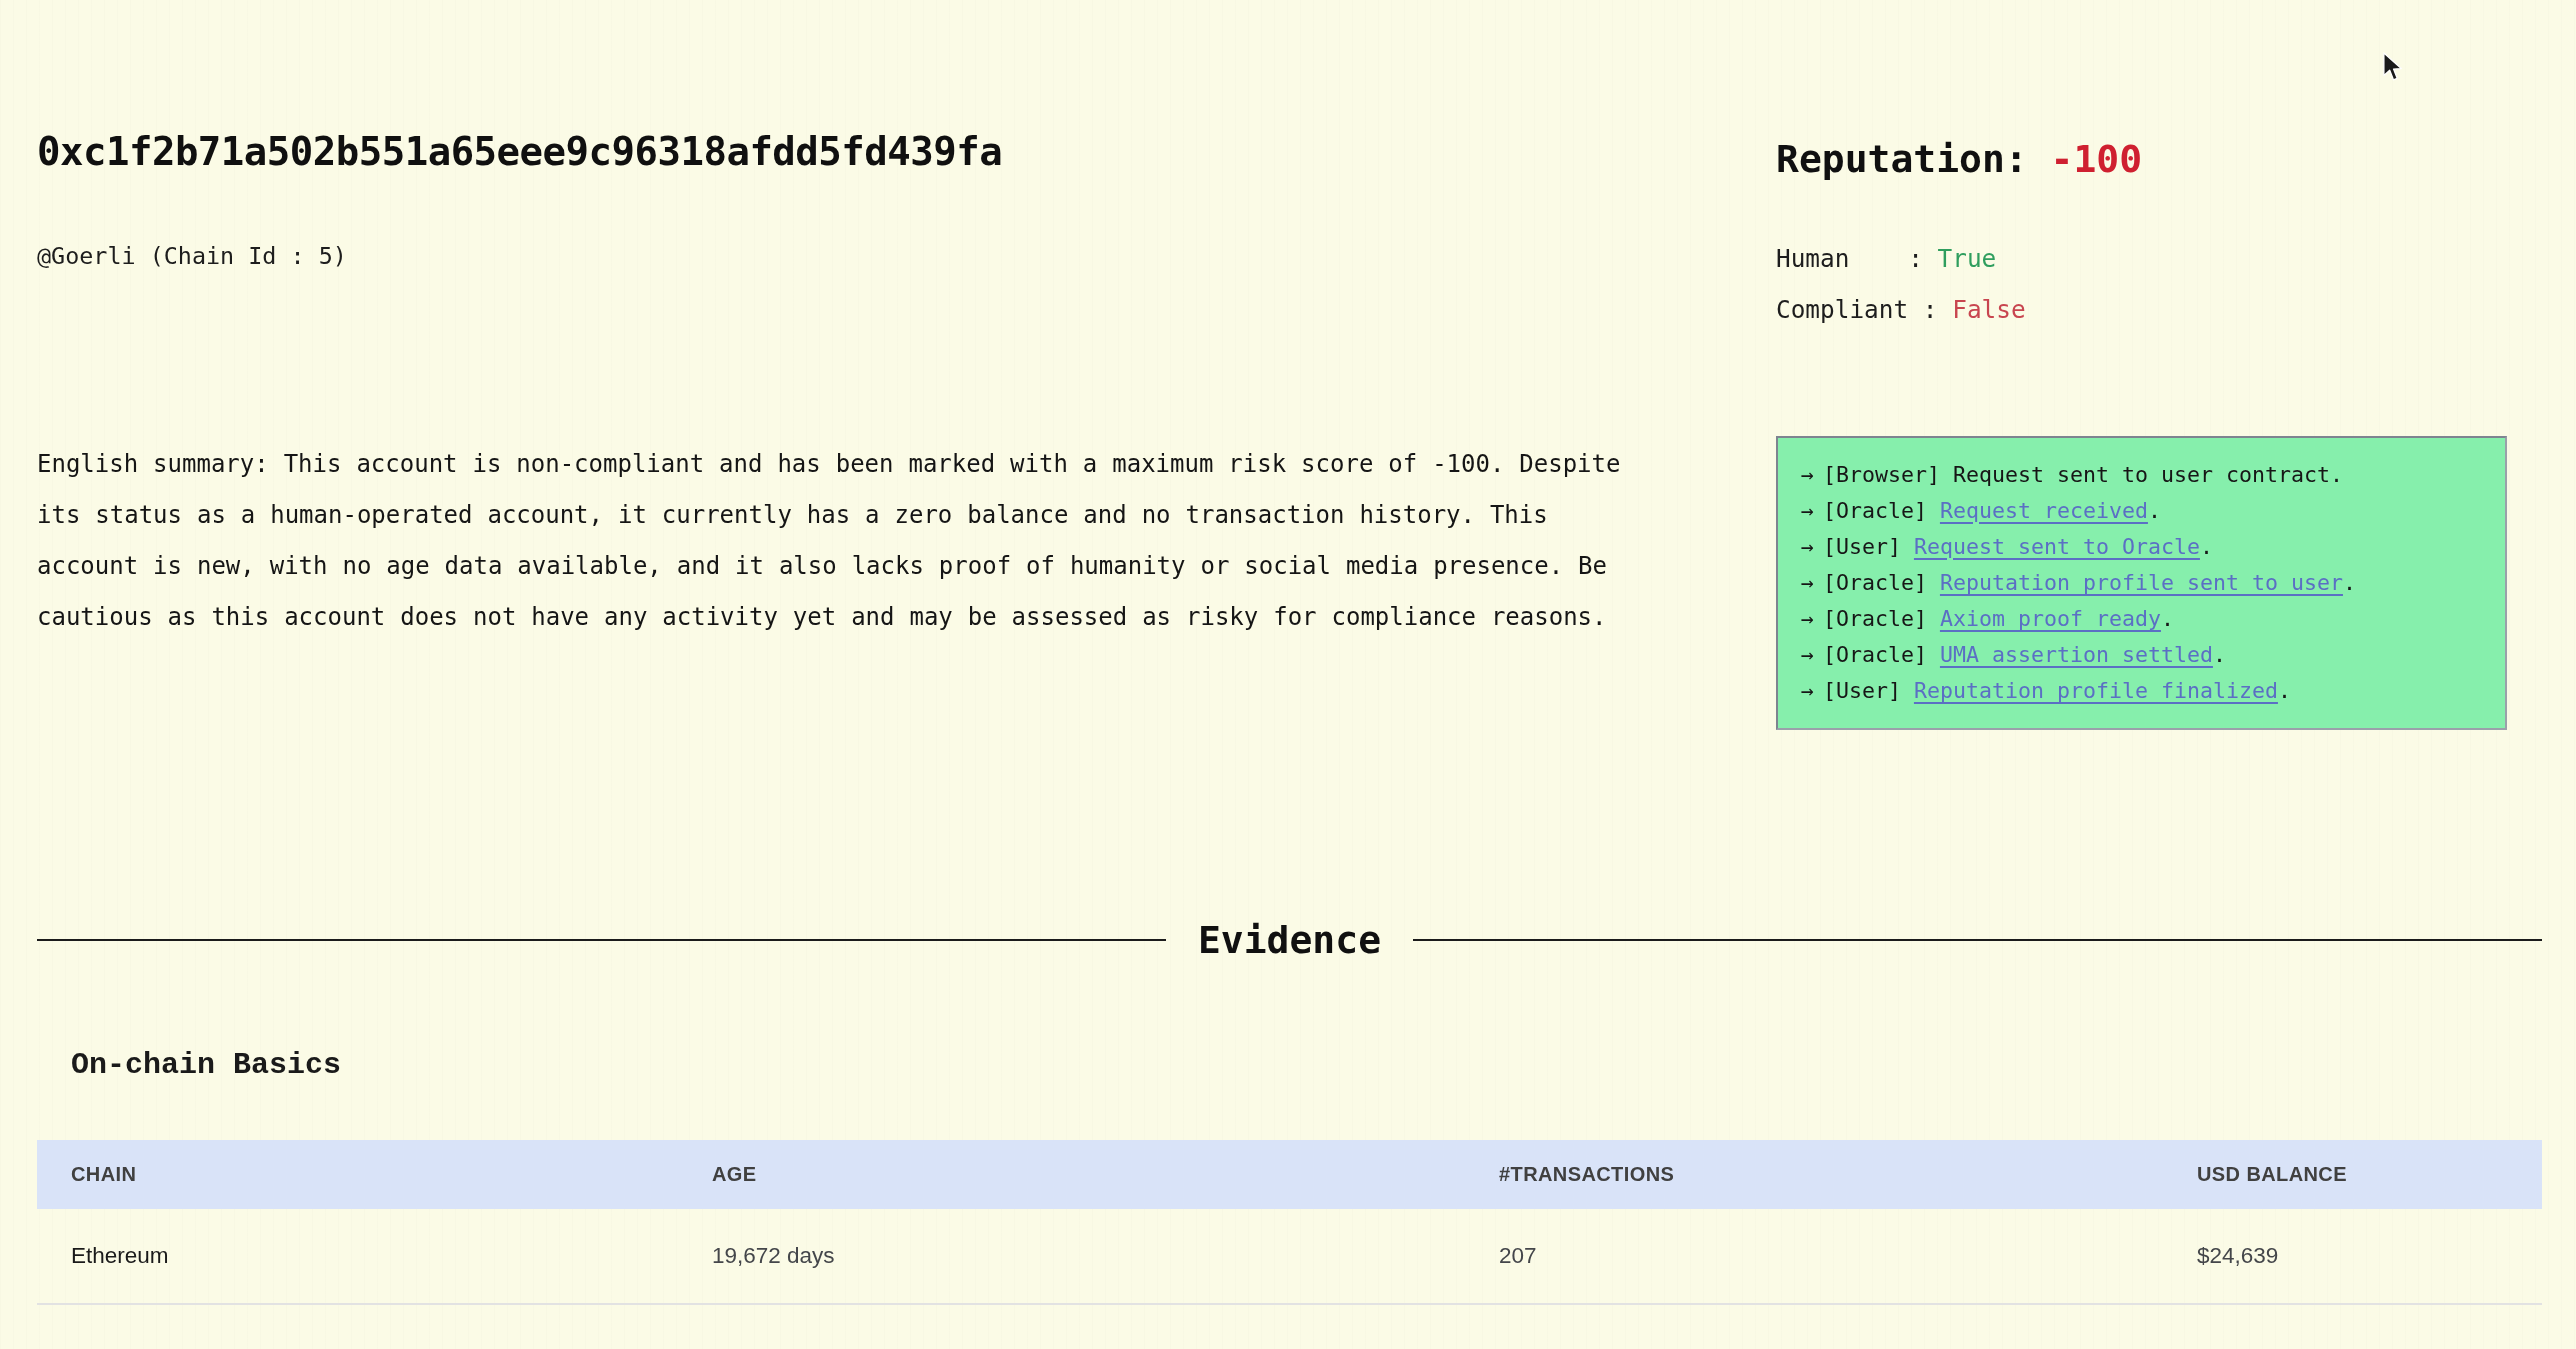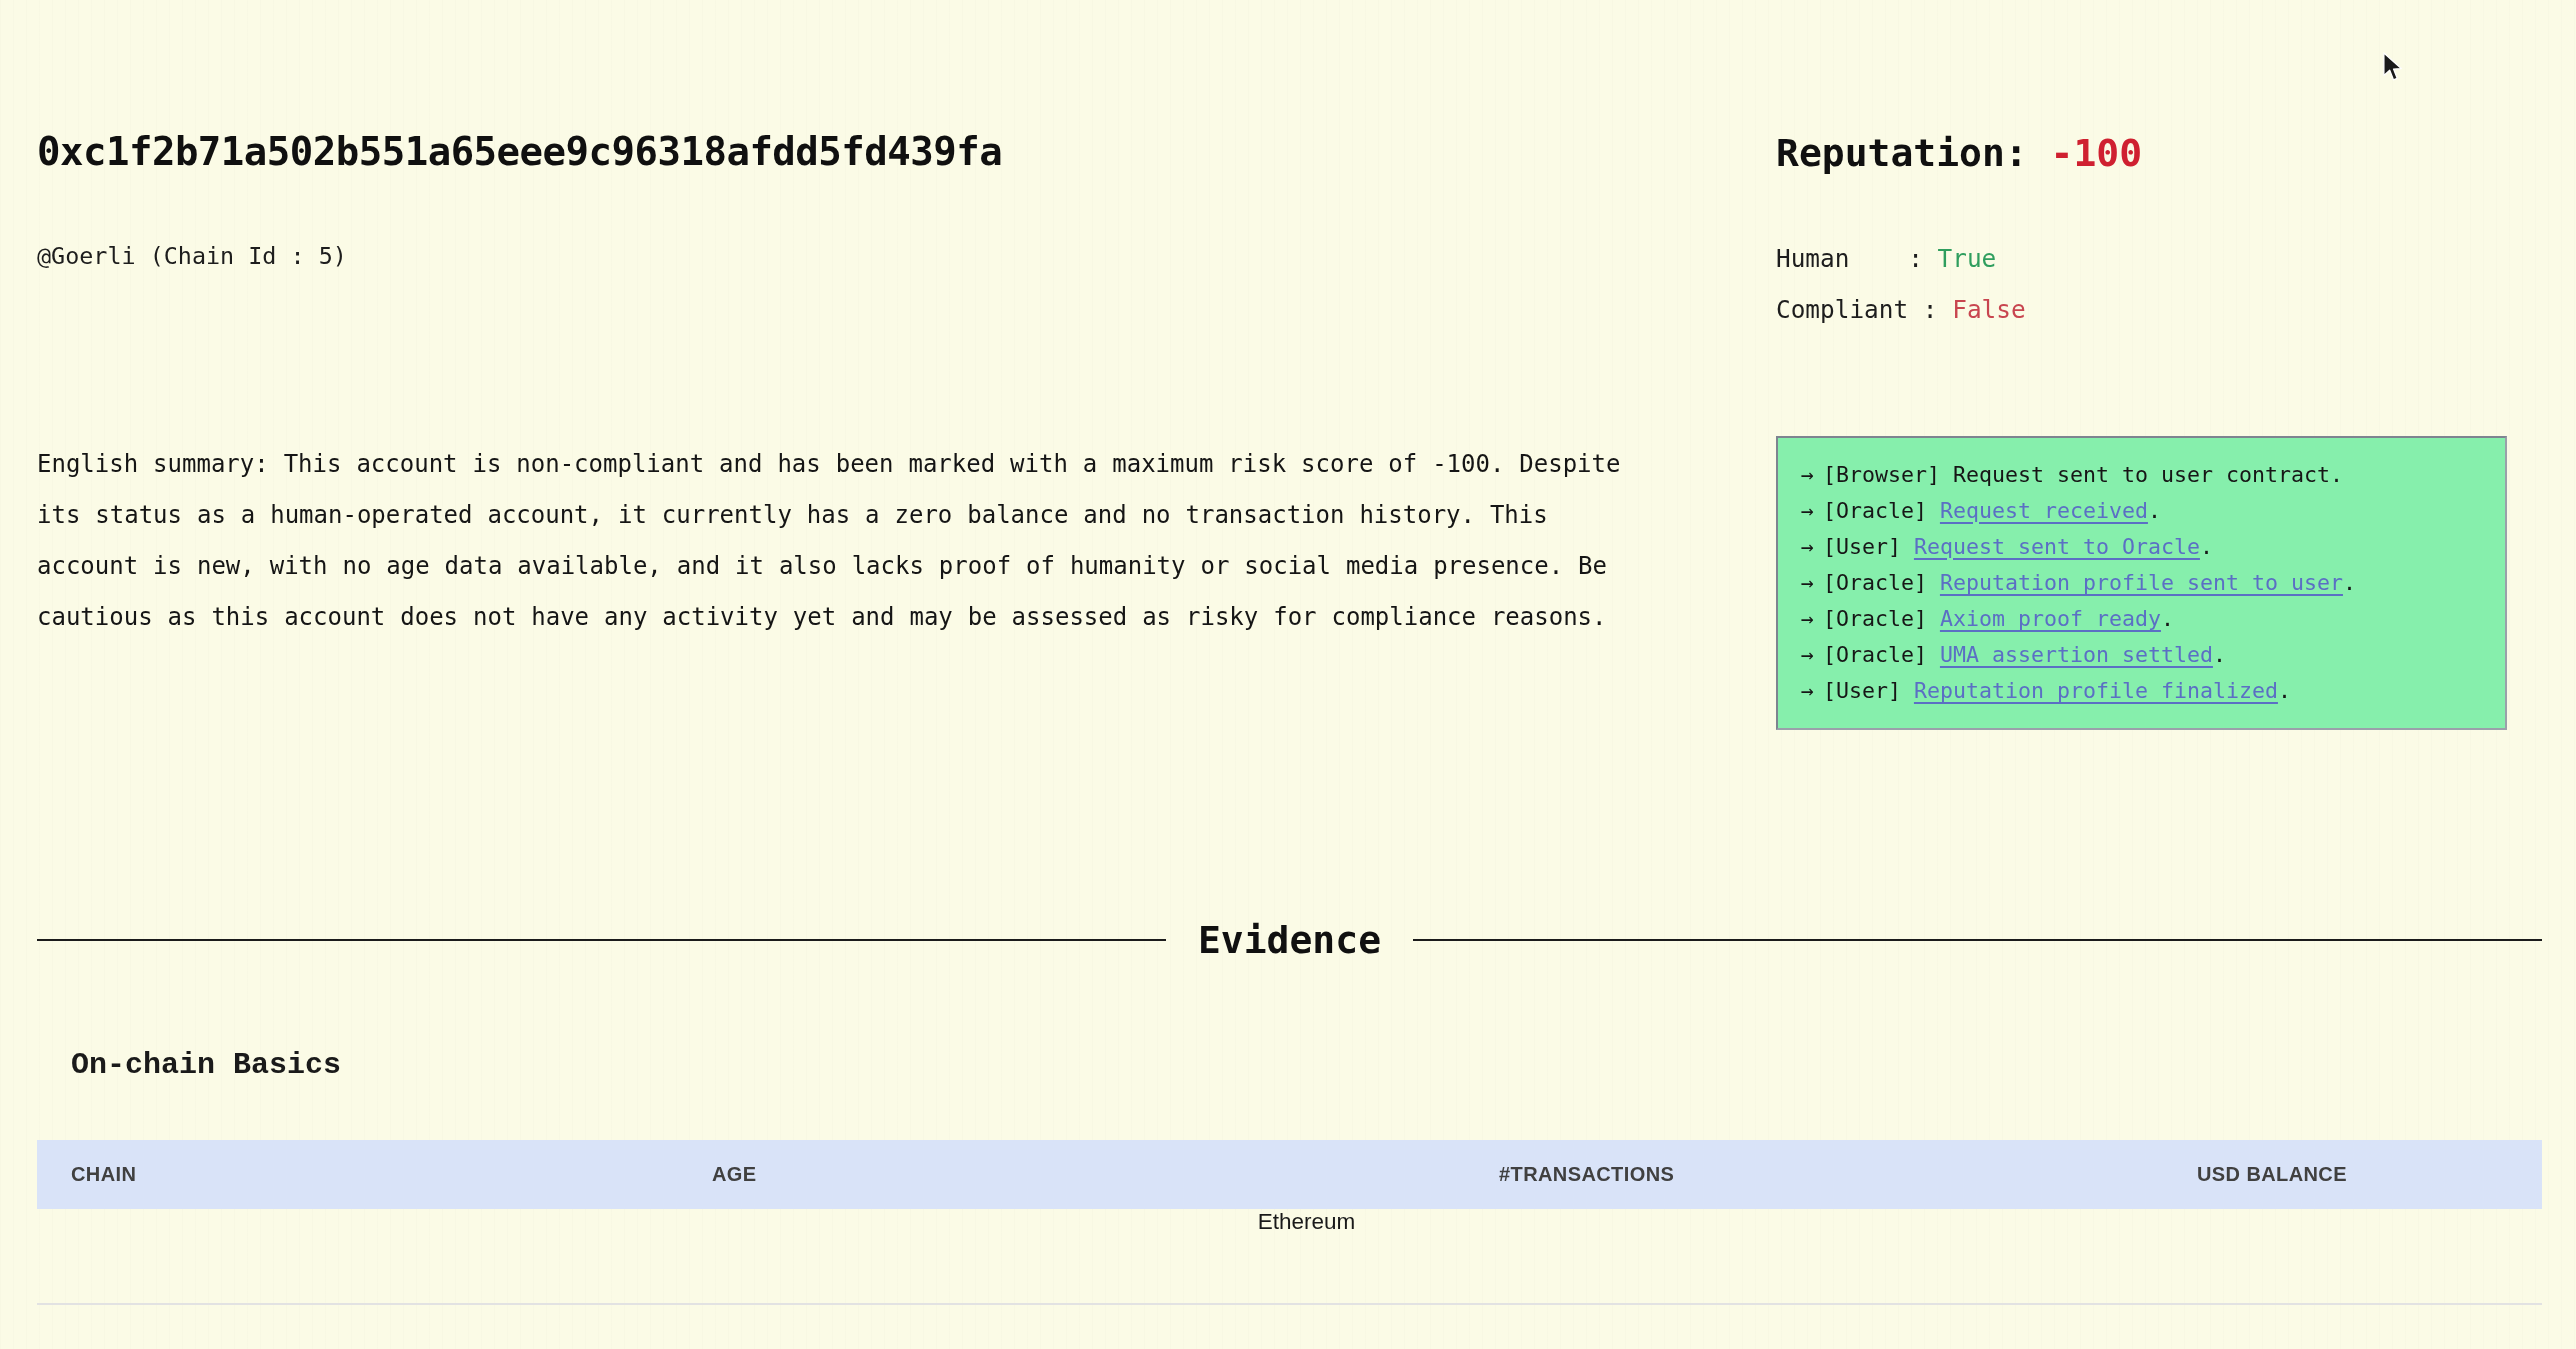--- a/index.html
+++ b/index.html
@@ -84,21 +84,21 @@
     line-height: 51px;
     color: #151515;
     white-space: pre-wrap;
     word-spacing: 0.5px;
   }
 
   
   .rep-head {
     position: absolute;
     left: 0;
-    top: 131px;
+    top: 137px;
     font-family: "DejaVu Sans Mono", monospace;
     font-size: 38px;
     font-weight: bold;
     color: #101010;
     white-space: nowrap;
   }
   .rep-head .score {
     color: #cf2030;
   }
 
@@ -207,21 +207,20 @@
     font-weight: bold;
     color: #404040;
     letter-spacing: 0.4px;
     white-space: nowrap;
   }
   .trow {
     display: flex;
     align-items: center;
     height: 94px;
     border-bottom: 2.8px solid #e2e2e2;
-    flex-direction: column;
   }
   .trow .td {
     font-family: "Liberation Sans", sans-serif;
     font-size: 22.5px;
     color: #44464a;
     white-space: nowrap;
   }
   .trow .td.chain {
     color: #1a1a1a;
   }

